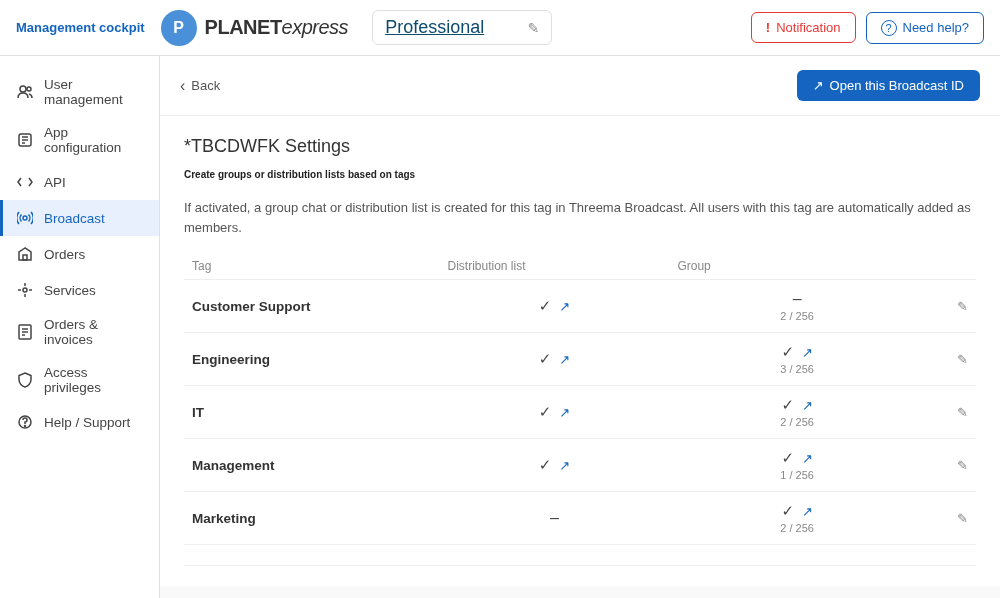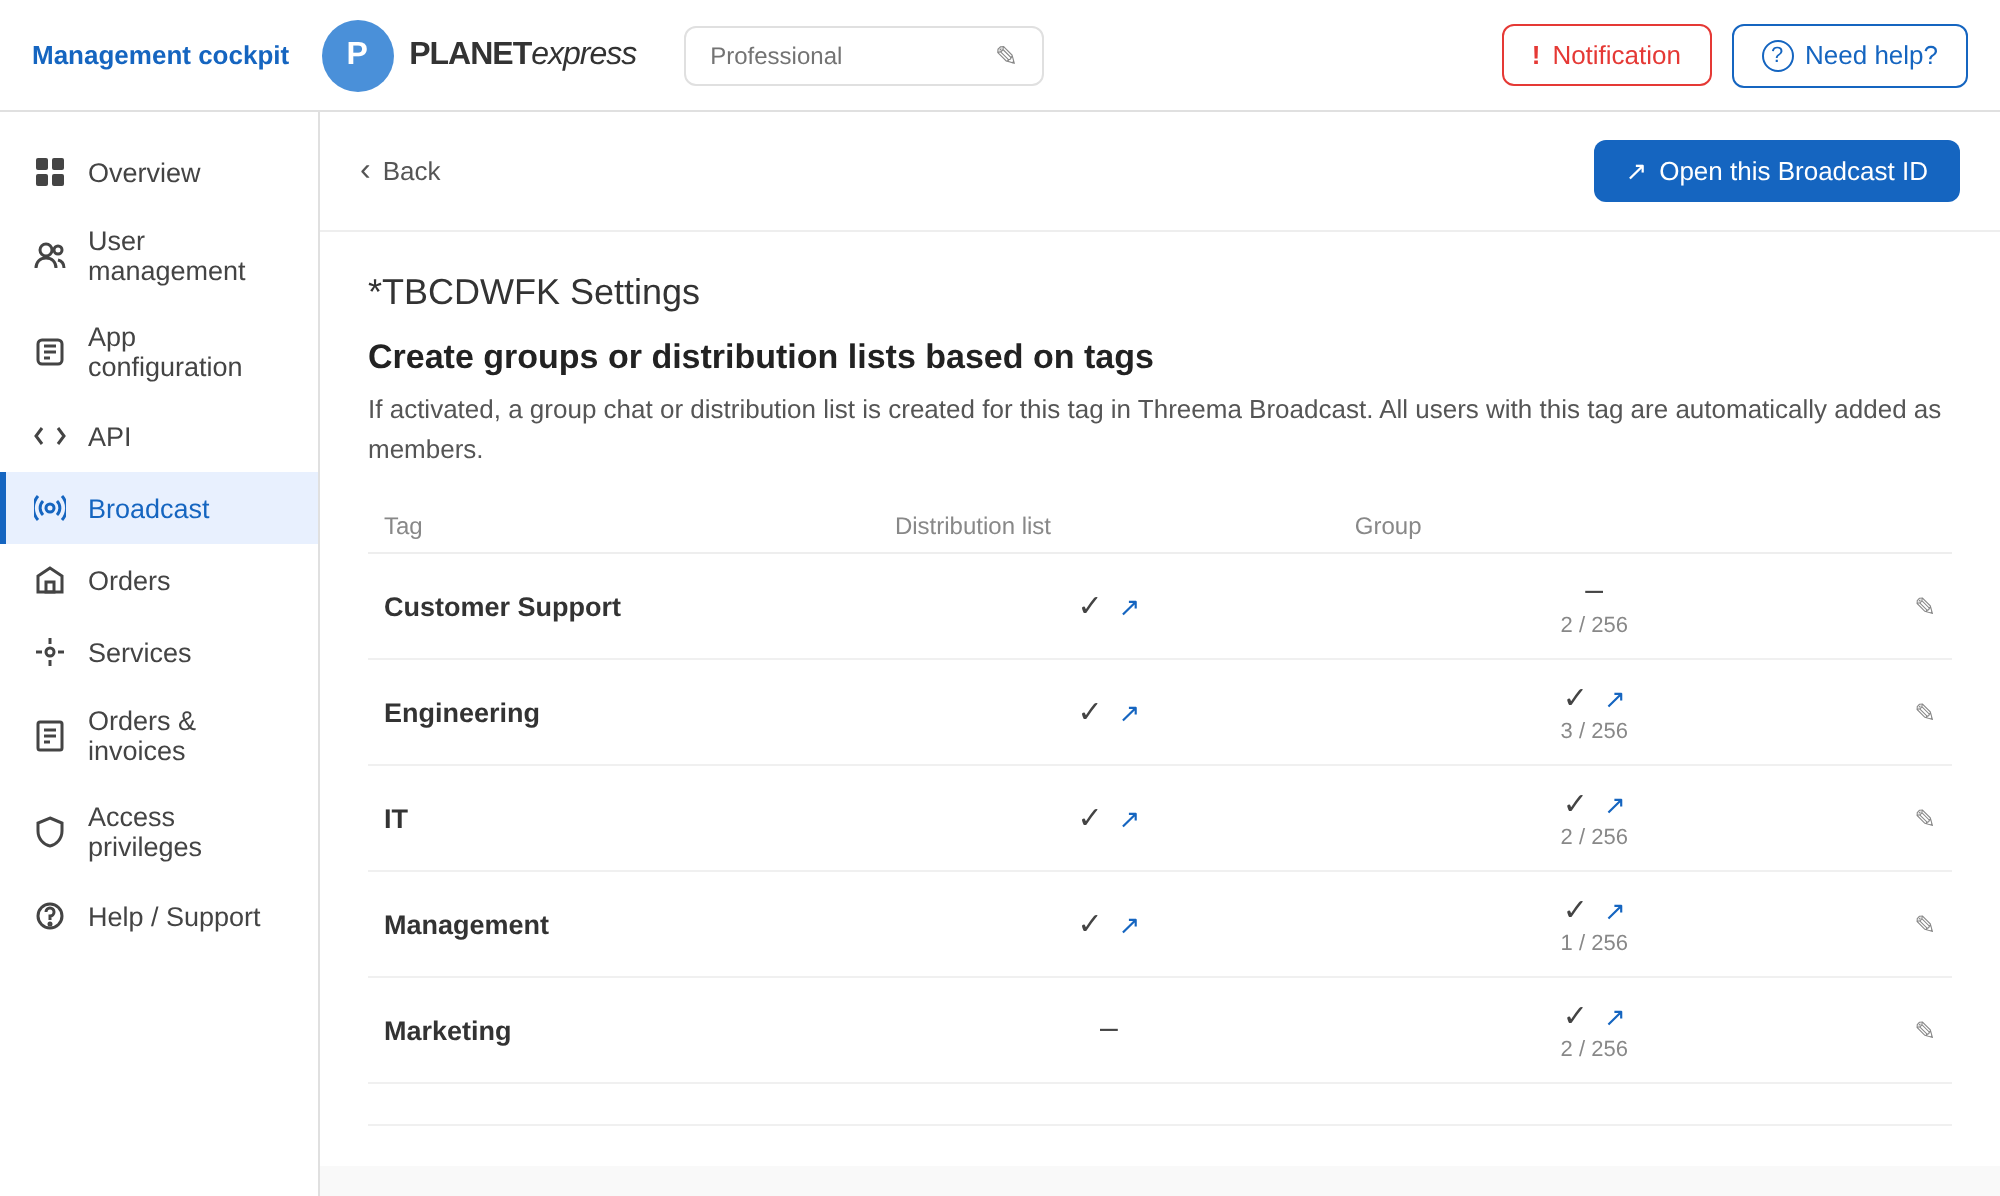--- a/index.html
+++ b/index.html
@@ -4,25 +4,25 @@
   <style>
     * { box-sizing: border-box; margin: 0; padding: 0; }
     body { font-family: -apple-system, BlinkMacSystemFont, 'Segoe UI', sans-serif; font-size: 14px; color: #333; background: #f5f5f5; }
 
     .app-container { display: flex; flex-direction: column; height: 598px; width: 1000px; overflow: hidden; }
 
     
     .header { display: flex; align-items: center; background: #fff; border-bottom: 1px solid #e0e0e0; padding: 0 16px; height: 56px; flex-shrink: 0; }
     .header-logo { display: flex; align-items: center; gap: 8px; margin-right: 16px; }
     .logo-circle { width: 36px; height: 36px; background: #4a90d9; border-radius: 50%; display: flex; align-items: center; justify-content: center; color: white; font-weight: bold; font-size: 16px; }
-    .logo-text { font-size: 16px; font-weight: 700; letter-spacing: -0.5px; text-align: right; }
+    .logo-text { font-size: 20px; font-weight: 700; letter-spacing: -0.5px; text-align: right; }
     .logo-text .planet { color: #333; }
     .logo-text .express { color: #333; }
     .header-org { display: flex; align-items: center; gap: 8px; border: 1px solid #e0e0e0; border-radius: 6px; padding: 6px 12px; margin-left: 8px; min-width: 180px; }
-    .header-org-name { flex: 1; font-size: 12px; color: #737373; }
+    .header-org-name { flex: 1; font-size: 18px; color: #0c4a6e; text-decoration: underline; }
     .header-actions { display: flex; align-items: center; gap: 10px; margin-left: auto; }
     .btn-notification { display: flex; align-items: center; gap: 6px; border: 1.5px solid #e53935; border-radius: 6px; padding: 7px 14px; color: #e53935; background: #fff; cursor: pointer; font-size: 13px; }
     .btn-help { display: flex; align-items: center; gap: 6px; border: 1.5px solid #1565c0; border-radius: 6px; padding: 7px 14px; color: #1565c0; background: #fff; cursor: pointer; font-size: 13px; }
     .mgmt-label { font-size: 13px; font-weight: 600; color: #1565c0; margin-right: 16px; }
 
     
     .main-layout { display: flex; flex: 1; overflow: hidden; }
 
     
     .sidebar { width: 160px; background: #fff; border-right: 1px solid #e0e0e0; padding: 12px 0; flex-shrink: 0; overflow-y: auto; }
@@ -32,21 +32,21 @@
 
     
     .content { flex: 1; overflow-y: auto; background: #f9f9f9; }
     .content-inner { background: #fff; margin: 0; padding: 0; }
     .back-bar { display: flex; align-items: center; justify-content: space-between; padding: 14px 20px; border-bottom: 1px solid #eee; background: #fff; }
     .back-btn { display: flex; align-items: center; gap: 6px; color: #555; cursor: pointer; font-size: 13px; }
     .open-broadcast-btn { display: flex; align-items: center; gap: 6px; background: #1565c0; color: #fff; border: none; border-radius: 6px; padding: 8px 16px; font-size: 13px; cursor: pointer; }
 
     .settings-body { padding: 20px 24px; }
     .settings-title { font-size: 18px; font-weight: 400; margin-bottom: 12px; }
-    .section-heading { font-size: 17px; font-weight: 600; margin-bottom: 6px; color: #222; }
+    .section-heading { font-size: 10px; font-weight: 600; margin-bottom: 18px; color: #222; }
     .section-desc { font-size: 13px; color: #555; margin-bottom: 16px; line-height: 1.5; }
 
     .search-bar { display: flex; align-items: center; gap: 8px; border: 1px solid #ccc; border-radius: 6px; padding: 8px 12px; margin-bottom: 16px; }
     .search-bar input { border: none; outline: none; font-size: 13px; flex: 1; color: #555; background: transparent; }
 
     .tag-table { width: 100%; border-collapse: collapse; }
     .tag-table th { text-align: left; font-size: 12px; color: #888; font-weight: 500; padding: 6px 8px; border-bottom: 1px solid #eee; }
     .tag-table td { padding: 10px 8px; border-bottom: 1px solid #f0f0f0; vertical-align: middle; }
     .tag-name { font-weight: 700; font-size: 13.5px; }
     .check-icon { color: #444; font-size: 15px; }
@@ -89,31 +89,20 @@
         <span style="border:1.5px solid #1565c0; border-radius:50%; width:16px; height:16px; display:inline-flex; align-items:center; justify-content:center; font-size:11px;">?</span>
         <span>Need help?</span>
       </button>
     </div>
   </div>
 
   <div class="main-layout">
 
     <div class="sidebar">
 
-      <div class="sidebar-item">
-        <span class="sidebar-icon">
-          <svg width="16" height="16" viewBox="0 0 16 16" fill="currentColor">
-              <rect x="1" y="1" width="6" height="6" rx="1"></rect>
-              <rect x="9" y="1" width="6" height="6" rx="1"></rect>
-              <rect x="1" y="9" width="6" height="6" rx="1"></rect>
-              <rect x="9" y="9" width="6" height="6" rx="1"></rect>
-            </svg>
-        </span>
-        <span>Overview</span>
-      </div>
 
 
       <div class="sidebar-item">
         <span class="sidebar-icon">
           <svg width="16" height="16" viewBox="0 0 16 16" fill="none" stroke="currentColor" stroke-width="1.5">
               <circle cx="6" cy="5" r="3"></circle>
               <path d="M1 14c0-3 2-5 5-5s5 2 5 5"></path>
               <circle cx="12" cy="5" r="2"></circle>
               <path d="M15 14c0-2-1-3.5-3-4"></path>
             </svg>

